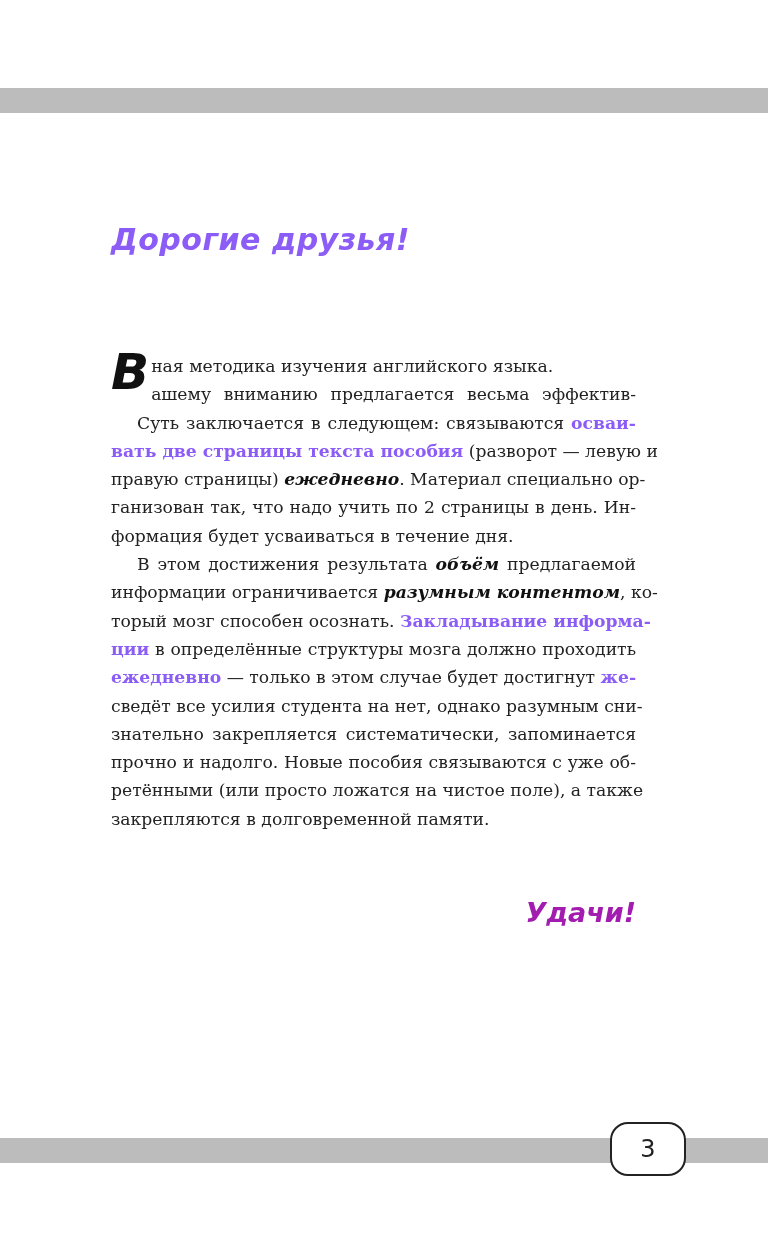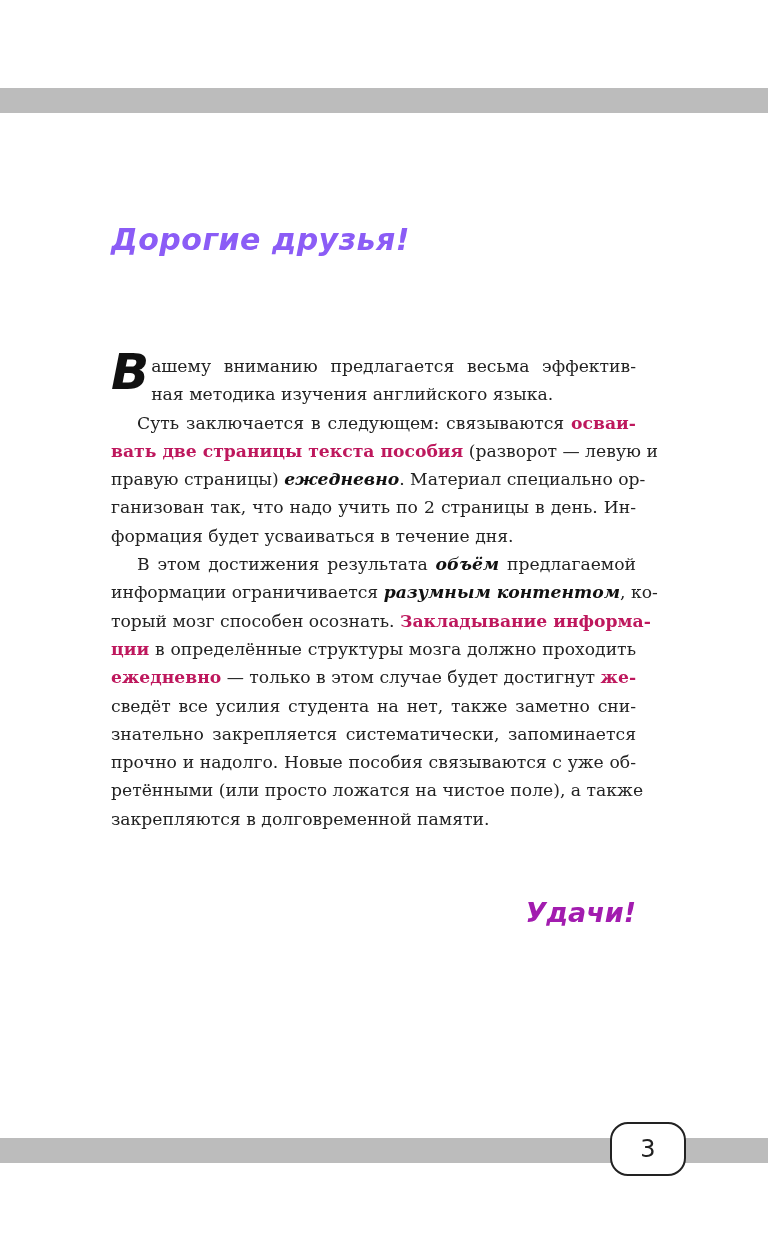--- a/index.html
+++ b/index.html
@@ -19,21 +19,21 @@
     }
     .body-text p { margin: 0; text-indent: 26px; }
     .body-text p.first { text-indent: 0; }
     .dropcap {
       float: left; font-family: "DejaVu Sans", sans-serif; font-style: italic; font-weight: bold;
       font-size: 50px; line-height: 40px; margin: 0 2px 0 0; color: #111; padding-top: 0px;
       height: 40px;
     }
     .line { display: block; text-align: justify; text-align-last: justify; white-space: nowrap; }
     .line.last { text-align-last: left; }
-    b { font-weight: bold; color: #be185d; }
+    b { font-weight: bold; color: #8b5cf6; }
     i.bi { font-style: italic; font-weight: bold; color: #111; }
     .signoff {
       position: absolute; right: 132px; top: 897px;
       font-family: "DejaVu Sans", sans-serif; font-style: italic; font-weight: bold;
       font-size: 27px; color: #a21caf;
     }
     .page-num-box {
       position: absolute; left: 610px; top: 1122px; width: 76px; height: 54px;
       background: #ffffff; border: 2px solid #222; border-radius: 18px; box-sizing: border-box;
       display: flex; align-items: center; justify-content: center;
@@ -43,37 +43,37 @@
 </head>
 <body>
 
 <div class="bar top"></div>
 
 <div class="heading">Дорогие друзья!</div>
 
 <div class="body-text">
   <p class="first">
     <span class="dropcap">В</span>
+    <span class="line last"><span>ная методика изучения английского языка.</span></span>
     <span class="line"><span>ашему вниманию предлагается весьма эффектив-</span></span>
-    <span class="line last"><span>ная методика изучения английского языка.</span></span>
   </p>
   <p>
     <span class="line"><span>Суть заключается в следующем: связываются </span><b>осваи-</b></span>
     <span class="line" style="text-indent:0"><b>вать две страницы текста пособия</b><span> (разворот — левую и</span></span>
     <span class="line" style="text-indent:0"><span>правую страницы) </span><i class="bi">ежедневно</i><span>. Материал специально ор-</span></span>
     <span class="line" style="text-indent:0"><span>ганизован так, что надо учить по 2 страницы в день. Ин-</span></span>
     <span class="line last" style="text-indent:0"><span>формация будет усваиваться в течение дня.</span></span>
   </p>
   <p>
     <span class="line"><span>В этом достижения результата </span><i class="bi">объём</i><span> предлагаемой</span></span>
     <span class="line" style="text-indent:0"><span>информации ограничивается </span><i class="bi">разумным контентом</i><span>, ко-</span></span>
     <span class="line" style="text-indent:0"><span>торый мозг способен осознать. </span><b>Закладывание информа-</b></span>
     <span class="line" style="text-indent:0"><b>ции</b><span> в определённые структуры мозга должно проходить</span></span>
     <span class="line" style="text-indent:0"><b>ежедневно</b><span> — только в этом случае будет достигнут </span><b>же-</b></span>
-    <span class="line" style="text-indent:0"><span>сведёт все усилия студента на нет, также заметно сни-</span></span>
+    <span class="line" style="text-indent:0"><span>сведёт все усилия студента на нет, однако разумным сни-</span></span>
     <span class="line" style="text-indent:0"><span>знательно закрепляется систематически, запоминается</span></span>
     <span class="line" style="text-indent:0"><span>прочно и надолго. Новые пособия связываются с уже об-</span></span>
     <span class="line" style="text-indent:0"><span>ретёнными (или просто ложатся на чистое поле), а также</span></span>
     <span class="line last" style="text-indent:0"><span>закрепляются в долговременной памяти.</span></span>
   </p>
 </div>
 
 <div class="signoff">Удачи!</div>
 
 <div class="bar bottom"></div>

